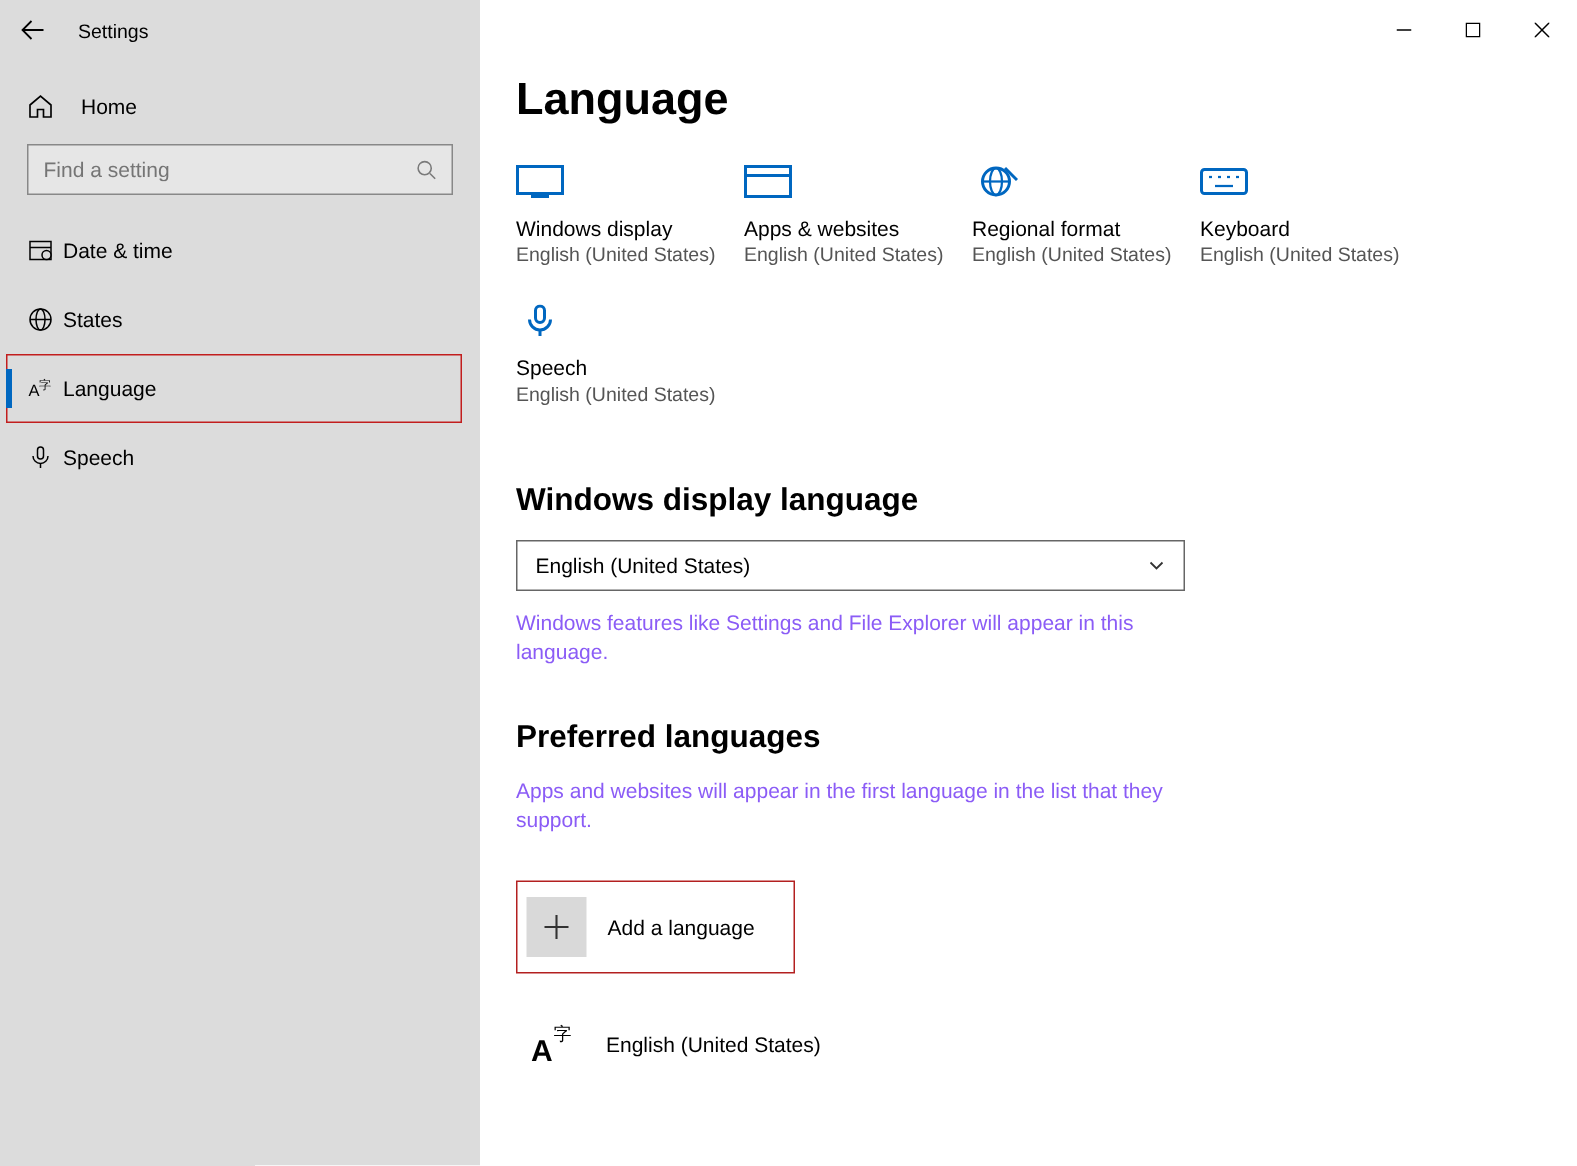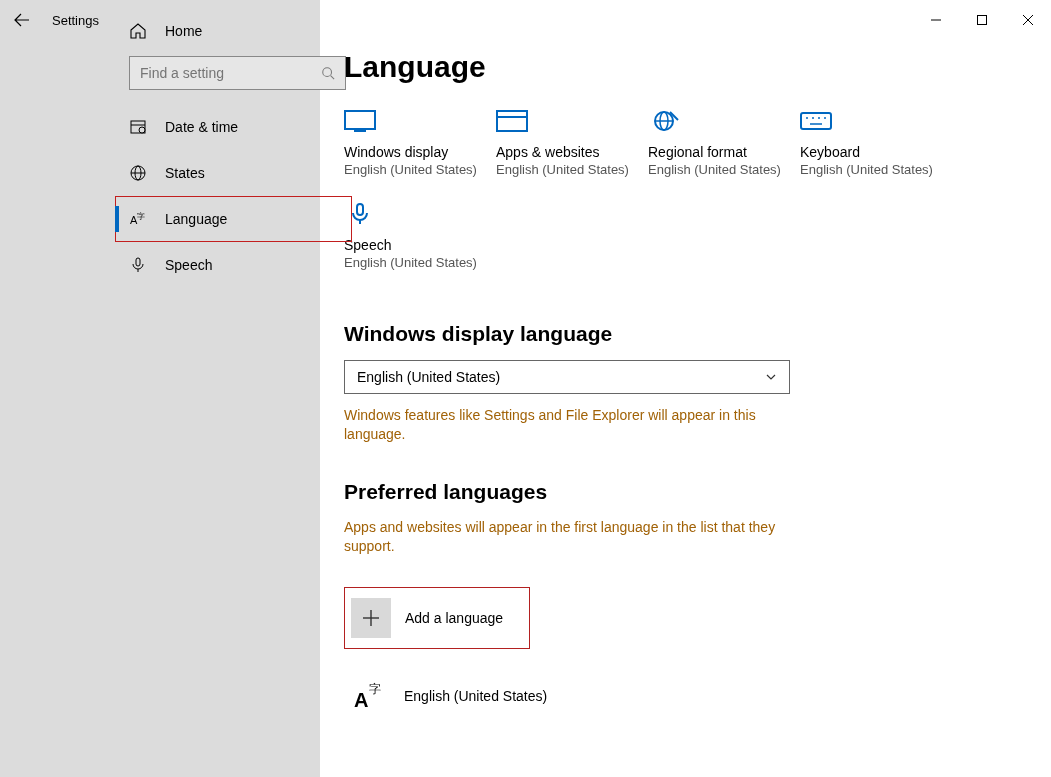--- a/index.html
+++ b/index.html
@@ -1,50 +1,50 @@
 <!DOCTYPE html>
 <html><head>
 <meta charset="utf-8">
 <style>
   * { box-sizing: border-box; margin: 0; padding: 0; font-family: "Segoe UI", sans-serif; }
   body { width: 1051px; height: 777px; display: flex; background: #fff; color: #000; overflow: hidden; font-size: 14px; }
 
   
-  .sidebar { width: 320px; height: 100%; background: #dcdcdc; display: flex; flex-direction: row; }
+  .sidebar { width: 320px; height: 100%; background: #dcdcdc; display: flex; flex-direction: column; }
   .sidebar-top { display: flex; align-items: center; height: 40px; padding: 0 12px; gap: 20px; }
   .back-btn { width: 20px; height: 20px; display: flex; align-items: center; justify-content: center; cursor: pointer; }
   .app-title { font-size: 13px; }
   .sidebar-body { padding: 10px 0 0 0; }
   .home-row { display: flex; align-items: center; gap: 18px; padding: 12px 18px; cursor: pointer; text-align: right; }
   .home-row .label { font-size: 14px; }
   .search-box { margin: 4px 18px 14px 18px; height: 34px; border: 1px solid #888; background: #e6e6e6; display: flex; align-items: center; padding: 12px 10px; }
   .search-box input { flex: 1; border: none; background: transparent; outline: none; font-size: 14px; color: #555; }
   .search-icon { width: 14px; height: 14px; opacity: .6; }
   .category { font-weight: 600; font-size: 14px; padding: 10px 18px 14px 18px; }
-  .nav-item { display: flex; align-items: center; gap: 18px; padding: 14px 18px; cursor: pointer; position: relative; }
+  .nav-item { display: flex; align-items: center; gap: 6px; padding: 14px 18px; cursor: pointer; position: relative; }
   .nav-item .icon { width: 18px; height: 18px; display: flex; align-items: center; justify-content: center; }
   .nav-item .label { font-size: 14px; }
   .nav-item.active::before { content: ""; position: absolute; left: 0; top: 10px; bottom: 10px; width: 4px; background: #0067c0; }
   .nav-item.highlighted { outline: 1.5px solid #c21e1e; outline-offset: -1px; margin-left: 4px; margin-right: 12px; padding-left: 14px; }
 
   
   .main { flex: 1; height: 100%; display: flex; flex-direction: column; }
   .titlebar { height: 40px; display: flex; justify-content: flex-end; }
   .win-btn { width: 46px; display: flex; align-items: center; justify-content: center; cursor: pointer; }
   .content { padding: 10px 24px 0 24px; }
   h1 { font-size: 30px; font-weight: 600; margin-bottom: 26px; }
   .tiles { display: flex; flex-wrap: wrap; gap: 0; margin-bottom: 26px; }
   .tile { width: 152px; margin-bottom: 26px; cursor: pointer; }
   .tile .ticon { width: 32px; height: 22px; margin-bottom: 12px; color: #0067c0; }
   .tile .ticon svg { width: 100%; height: 100%; }
   .tile .tlabel { font-size: 14px; margin-bottom: 2px; }
   .tile .tdetail { font-size: 13px; color: #555; }
   h2 { font-size: 21px; font-weight: 700; margin-bottom: 14px; }
   .dropdown { width: 446px; height: 34px; border: 1px solid #666; display: flex; align-items: center; justify-content: space-between; padding: 0 12px; background: #fff; cursor: pointer; margin-bottom: 12px; }
-  .help-text { font-size: 14px; color: #a16207; max-width: 446px; margin-bottom: 36px; line-height: 1.35; }
+  .help-text { font-size: 14px; color: #8b5cf6; max-width: 446px; margin-bottom: 36px; line-height: 1.35; }
   .add-lang { width: 186px; height: 62px; border: 1.5px solid #b32020; display: flex; align-items: center; gap: 14px; padding: 0 6px; cursor: pointer; margin-bottom: 16px; margin-top: 31px; }
   .plus-box { width: 40px; height: 40px; background: #d9d9d9; display: flex; align-items: center; justify-content: center; }
   .lang-entry { display: flex; align-items: center; gap: 14px; height: 62px; padding: 0 6px; cursor: pointer; }
   .lang-icon { width: 40px; height: 40px; display: flex; align-items: center; justify-content: center; }
   svg { display: block; }
 </style>
 </head>
 <body>
 
 <div class="sidebar">

